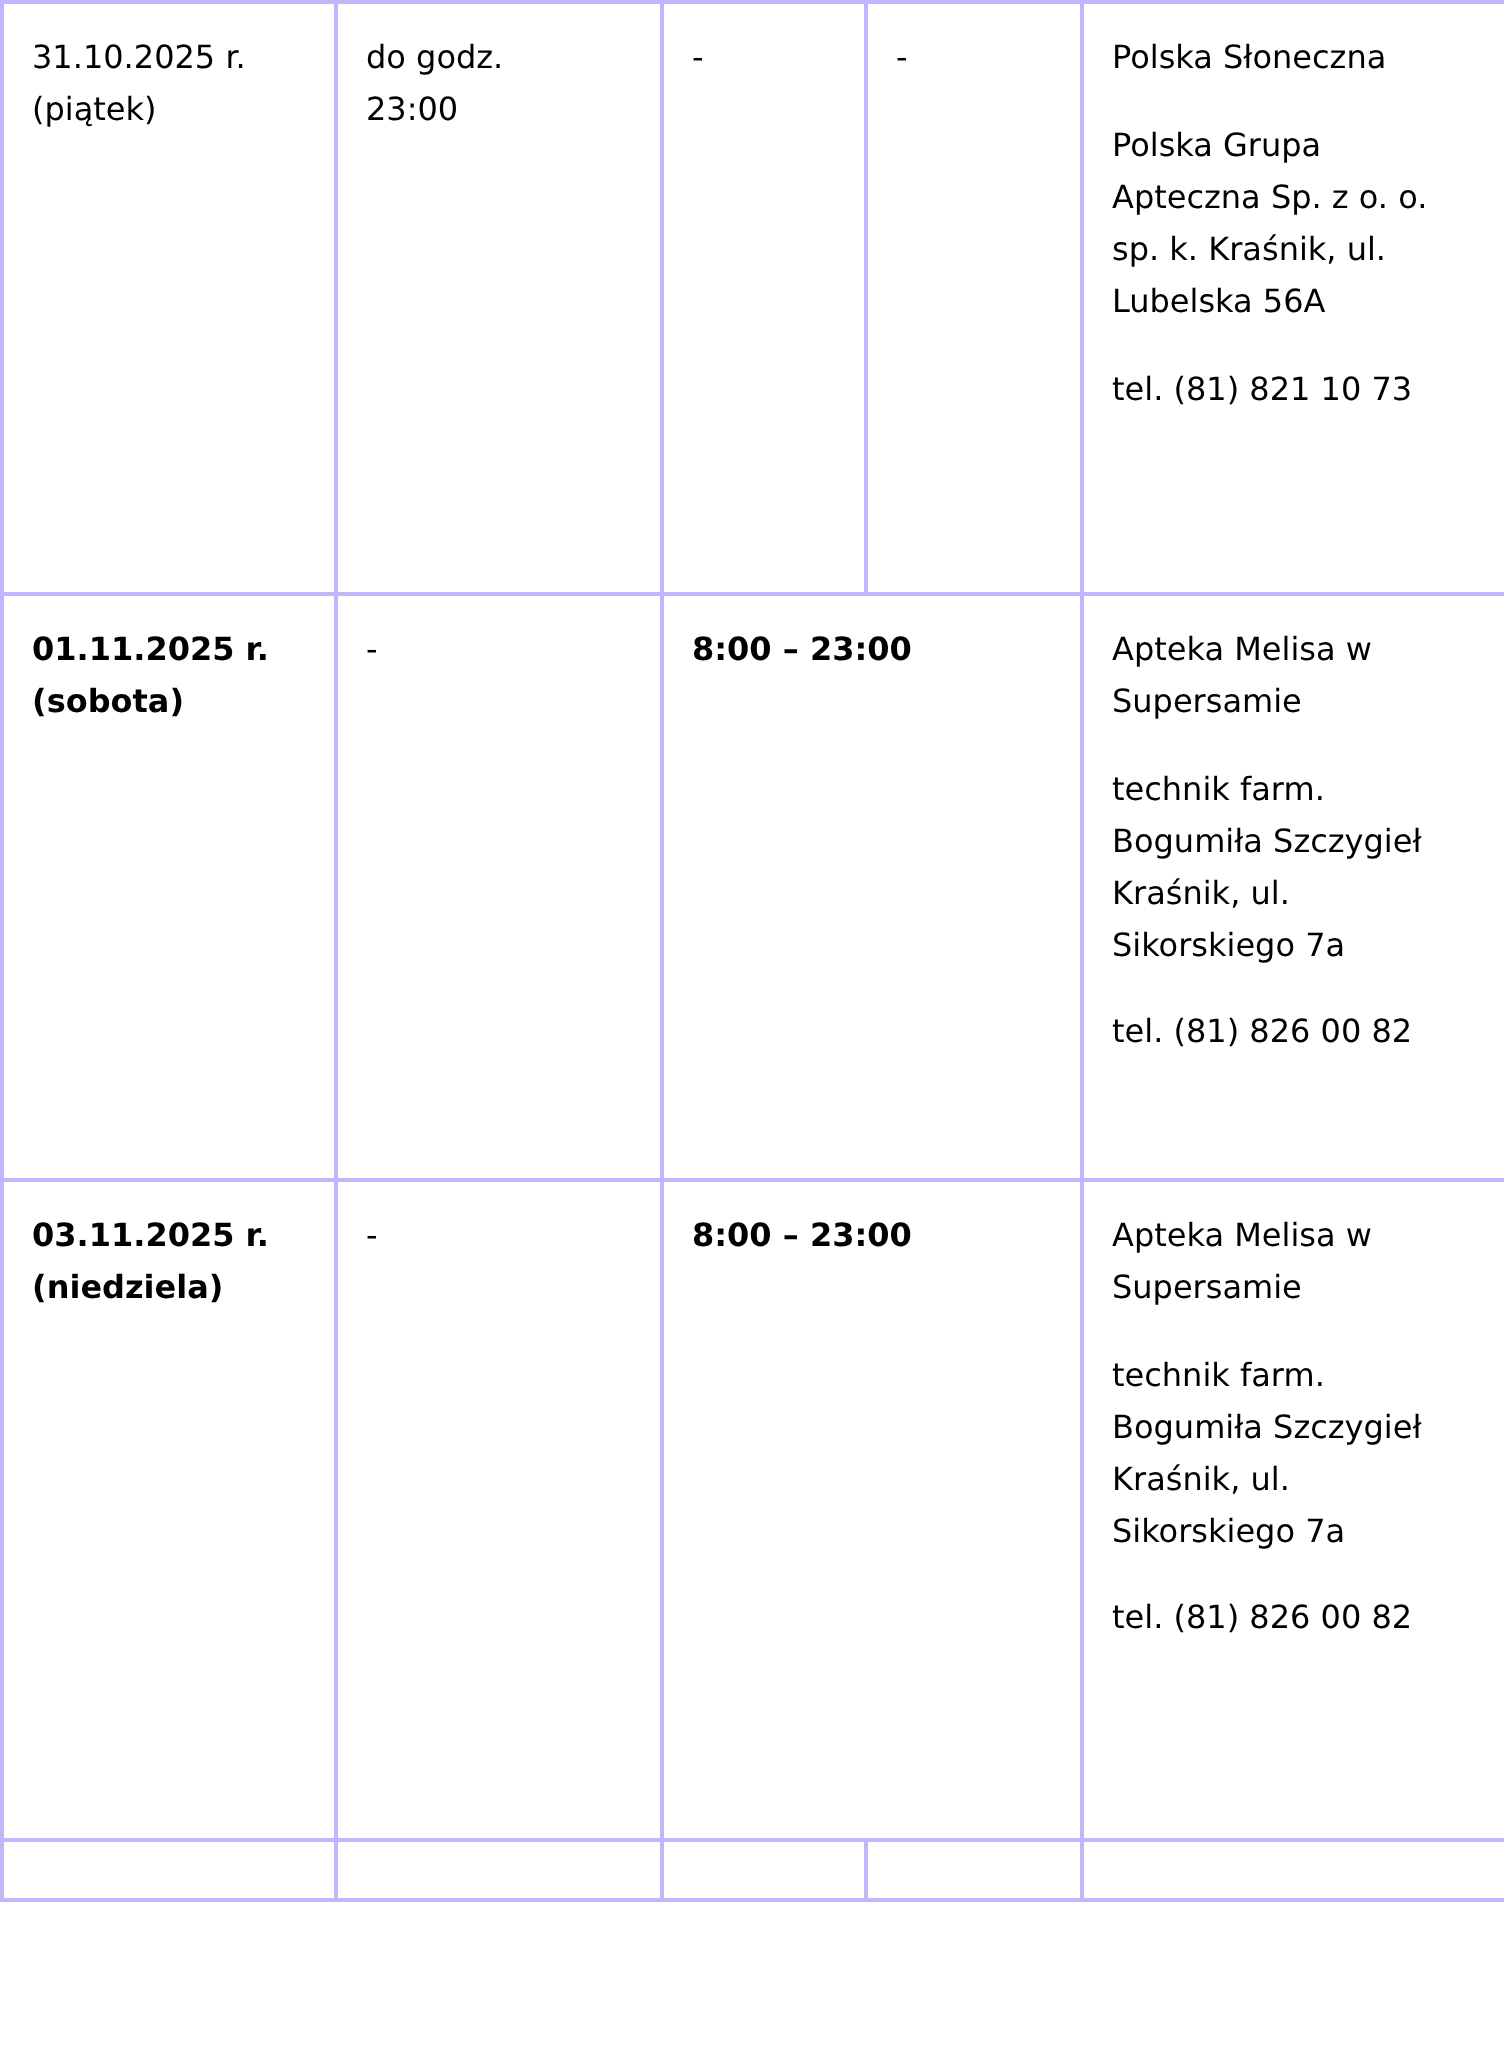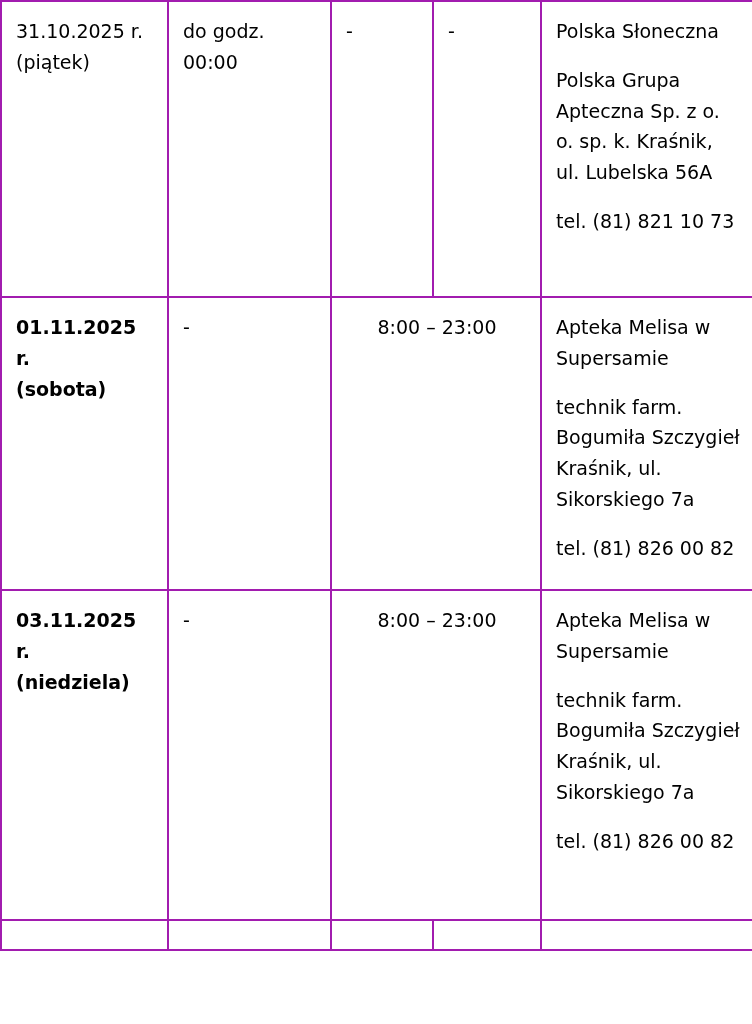--- a/index.html
+++ b/index.html
@@ -19,46 +19,46 @@
     height: 1024px;
     position: relative;
     box-sizing: border-box;
   }
   table.schedule {
     border-collapse: collapse;
     width: 752px;
     table-layout: fixed;
   }
   table.schedule td {
-    border: 2px solid #a21caf;
+    border: 2px solid #c4b5fd;
     vertical-align: top;
     padding: 14px 12px 14px 14px;
-    font-size: 19px;
+    font-size: 16px;
     line-height: 1.62;
     box-sizing: border-box;
   }
   
   col.c-date    { width: 167px; }
   col.c-night   { width: 163px; }
   col.c-day     { width: 102px; }
   col.c-extra   { width: 108px; }
   col.c-pharm   { width: 212px; }
 
   .cell-date {
     font-size: 15.5px;
   }
   .cell-date.bold {
     font-weight: bold;
   }
   .cell-night {
     font-size: 15.5px;
   }
   .cell-hours {
-    font-weight: normal;
-    text-align: center;
+    font-weight: bold;
+    text-align: left;
     font-size: 15.5px;
     padding-right: 14px;
   }
   .cell-dash {
     font-size: 15.5px;
   }
   .cell-pharm {
     font-size: 14.5px;
     line-height: 1.72;
   }
@@ -93,21 +93,21 @@
     </colgroup>
     <tbody>
 
       <tr class="row-tall-1">
         <td class="cell-date">
           <div>31.10.2025 r.</div>
           <div>(piątek)</div>
         </td>
         <td class="cell-night">
           <div>do godz.</div>
-          <div>00:00</div>
+          <div>23:00</div>
         </td>
         <td class="cell-dash">-</td>
         <td class="cell-dash">-</td>
         <td class="cell-pharm">
           <p>Polska Słoneczna</p>
           <p>Polska Grupa Apteczna Sp. z o. o. sp. k. Kraśnik, ul. Lubelska 56A</p>
           <p>tel. (81) 821 10 73</p>
         </td>
       </tr>
 

